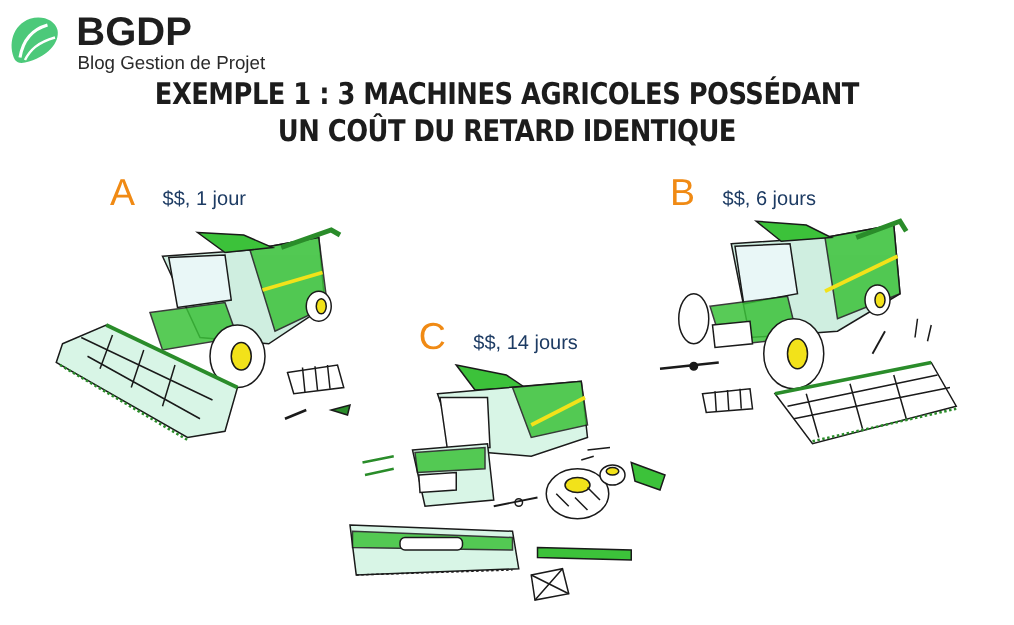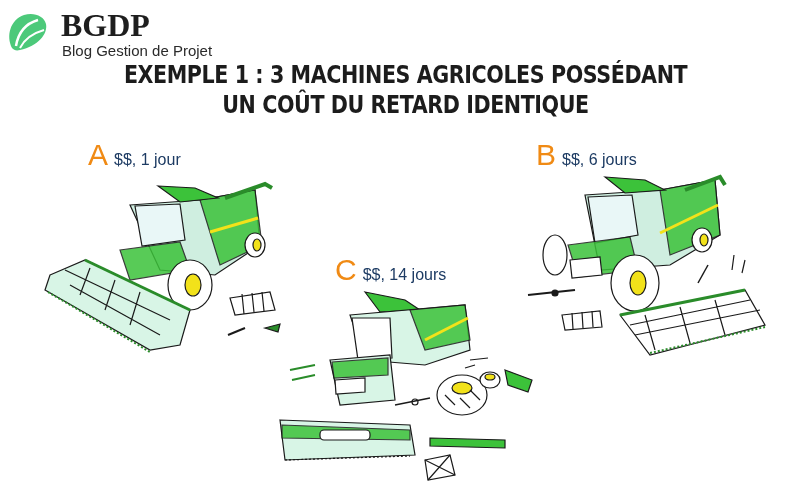--- a/index.html
+++ b/index.html
@@ -1,24 +1,24 @@
 <!DOCTYPE html>
 <html><head>
 <meta charset="utf-8">
 <style>
   html,body{margin:0;padding:0;}
   body{width:811px;height:500px;background:#ffffff;position:relative;overflow:hidden;font-family:"Liberation Sans",sans-serif;}
   .logo{position:absolute;left:6px;top:6px;width:190px;height:50px;}
   .logo-mark{position:absolute;left:0;top:6px;width:42px;height:40px;}
-  .logo-text{position:absolute;left:55px;top:2px;font-family:Liberation Serif, serif;font-weight:bold;font-size:32px;color:#1e1e1e;letter-spacing:0px;line-height:34px;}
+  .logo-text{position:absolute;left:55px;top:2px;font-family:Liberation Sans, sans-serif;font-weight:bold;font-size:32px;color:#1e1e1e;letter-spacing:0px;line-height:34px;}
   .logo-sub{position:absolute;left:56px;top:36px;font-family:"Liberation Sans",sans-serif;font-size:15px;color:#2a2a2a;white-space:nowrap;}
   .title{position:absolute;left:0;top:60px;width:811px;text-align:center;font-family:"DejaVu Sans",sans-serif;font-weight:bold;font-size:24px;line-height:30px;color:#1c1c1c;letter-spacing:-0.5px;transform:scaleX(0.86);transform-origin:center top;}
   .label{position:absolute;display:flex;align-items:baseline;white-space:nowrap;}
   .letter{font-family:"Liberation Sans",sans-serif;font-size:30px;color:#f08a14;line-height:30px;}
-  .cost{font-family:"Liberation Sans",sans-serif;font-size:16px;color:#1d3b63;margin-left:6px;}
+  .cost{font-family:"Liberation Sans",sans-serif;font-size:16px;color:#1d3b63;margin-left:22px;}
   .drawing{position:absolute;}
 </style>
 </head>
 <body>
 
 <div class="logo">
   <svg class="logo-mark" viewBox="0 0 42 40">
     <path d="M6 36 C0 24 4 8 18 3 C28 0 38 4 40 12 C42 22 32 34 14 38 C10 39 8 38 6 36 Z" fill="#4cc97a"></path>
     <path d="M10 34 C12 22 18 12 32 8" stroke="#ffffff" stroke-width="2.5" fill="none"></path>
     <path d="M14 36 C18 28 24 22 38 18" stroke="#ffffff" stroke-width="2" fill="none"></path>

